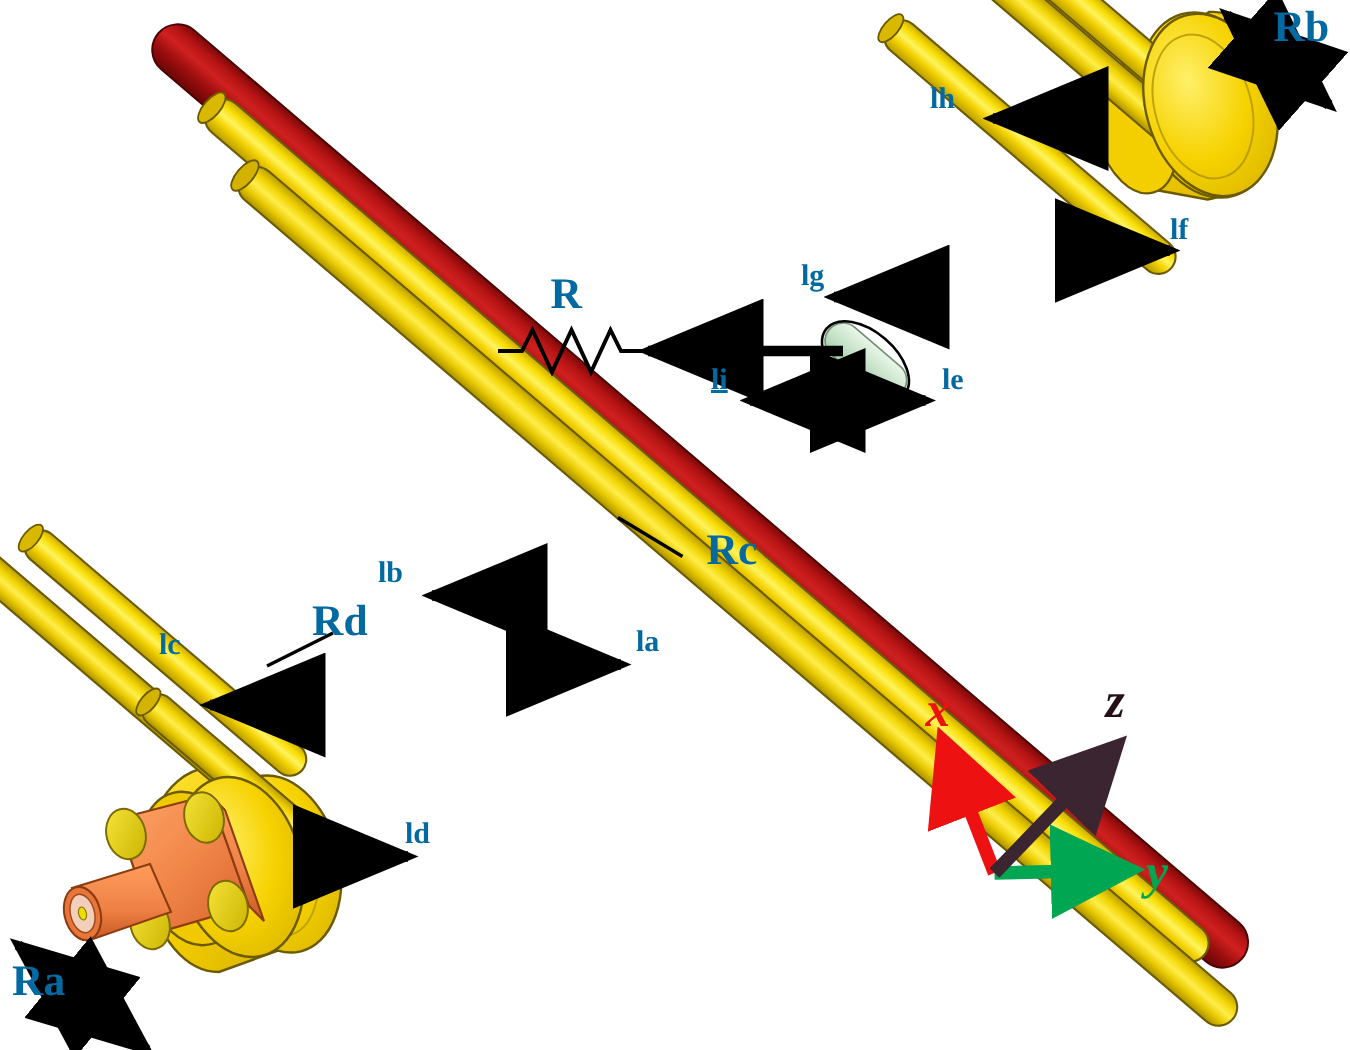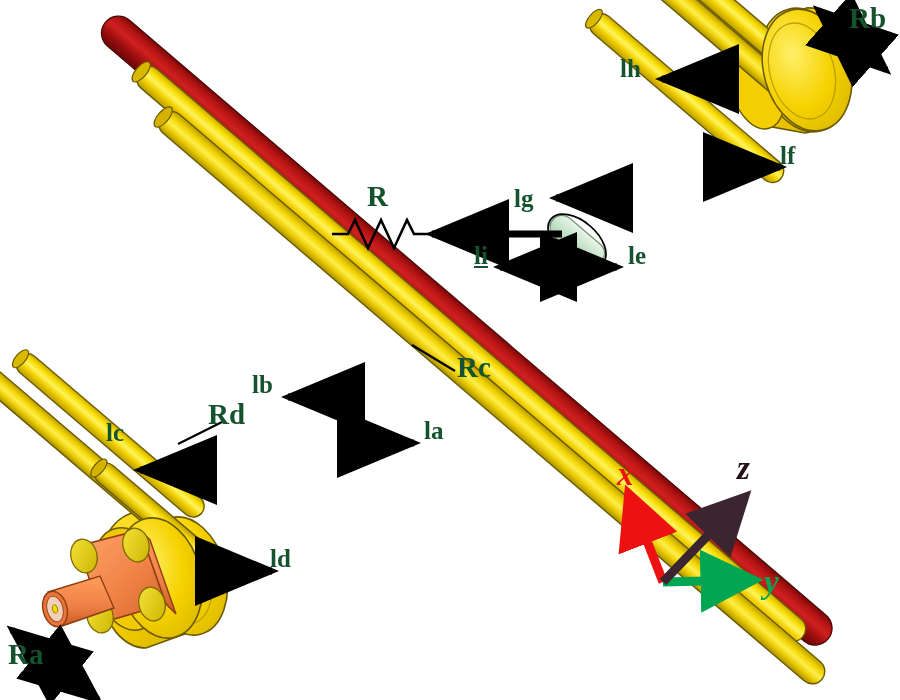--- a/index.html
+++ b/index.html
@@ -6,26 +6,26 @@
   #stage{
     position:relative;width:900px;height:700px;
     background:#ffffff;overflow:hidden;
     font-family:"Liberation Serif", serif;
   }
   #scene{position:absolute;inset:0;width:900px;height:700px;}
   .lbl{
     position:absolute;
     font-family:"Liberation Serif", serif;
     font-weight:bold;
-    color:#14532d;
+    color:#0369a1;
     white-space:nowrap;
     line-height:1;
     -webkit-font-smoothing:antialiased;
   }
-  .lbl-sm{font-size:25px;}
+  .lbl-sm{font-size:20px;}
   .lbl-md{font-size:29px;}
   .axis-lbl{
     position:absolute;
     font-family:"Liberation Serif", serif;
     font-style:italic;
     font-weight:bold;
     font-size:33px;
     line-height:1;
     white-space:nowrap;
   }
@@ -267,27 +267,27 @@
     </g>
 
   </svg>
 
   <span class="lbl lbl-sm" style="left:424px;top:418px;">la</span>
   <span class="lbl lbl-sm" style="left:252px;top:372px;">lb</span>
   <span class="lbl lbl-sm" style="left:106px;top:420px;">lc</span>
   <span class="lbl lbl-sm" style="left:270px;top:546px;">ld</span>
   <span class="lbl lbl-sm" style="left:628px;top:243px;">le</span>
   <span class="lbl lbl-sm" style="left:780px;top:143px;">lf</span>
-  <span class="lbl lbl-sm" style="left:514px;top:174px;margin-top:12px;">lg</span>
+  <span class="lbl lbl-sm" style="left:534px;top:174px;">lg</span>
   <span class="lbl lbl-sm" style="left:620px;top:56px;">lh</span>
   <span class="lbl lbl-sm" style="left:474px;top:243px;text-decoration:underline;">li</span>
 
   <span class="lbl lbl-md" style="left:367px;top:182px;">R</span>
   <span class="lbl lbl-md" style="left:8px;top:640px;">Ra</span>
   <span class="lbl lbl-md" style="left:849px;top:4px;">Rb</span>
-  <span class="lbl lbl-md" style="left:457px;top:353px;text-align:right;">Rc</span>
+  <span class="lbl lbl-md" style="left:471px;top:353px;text-align:right;">Rc</span>
   <span class="lbl lbl-md" style="left:177px;top:400px;margin-left:31px;">Rd</span>
 
   <span class="axis-lbl" style="left:617px;top:458px;color:#ee1111;">x</span>
   <span class="axis-lbl" style="left:764px;top:566px;color:#00a651;">y</span>
   <span class="axis-lbl" style="left:737px;top:452px;color:#231018;">z</span>
 
 </div>
 
 </body></html>

